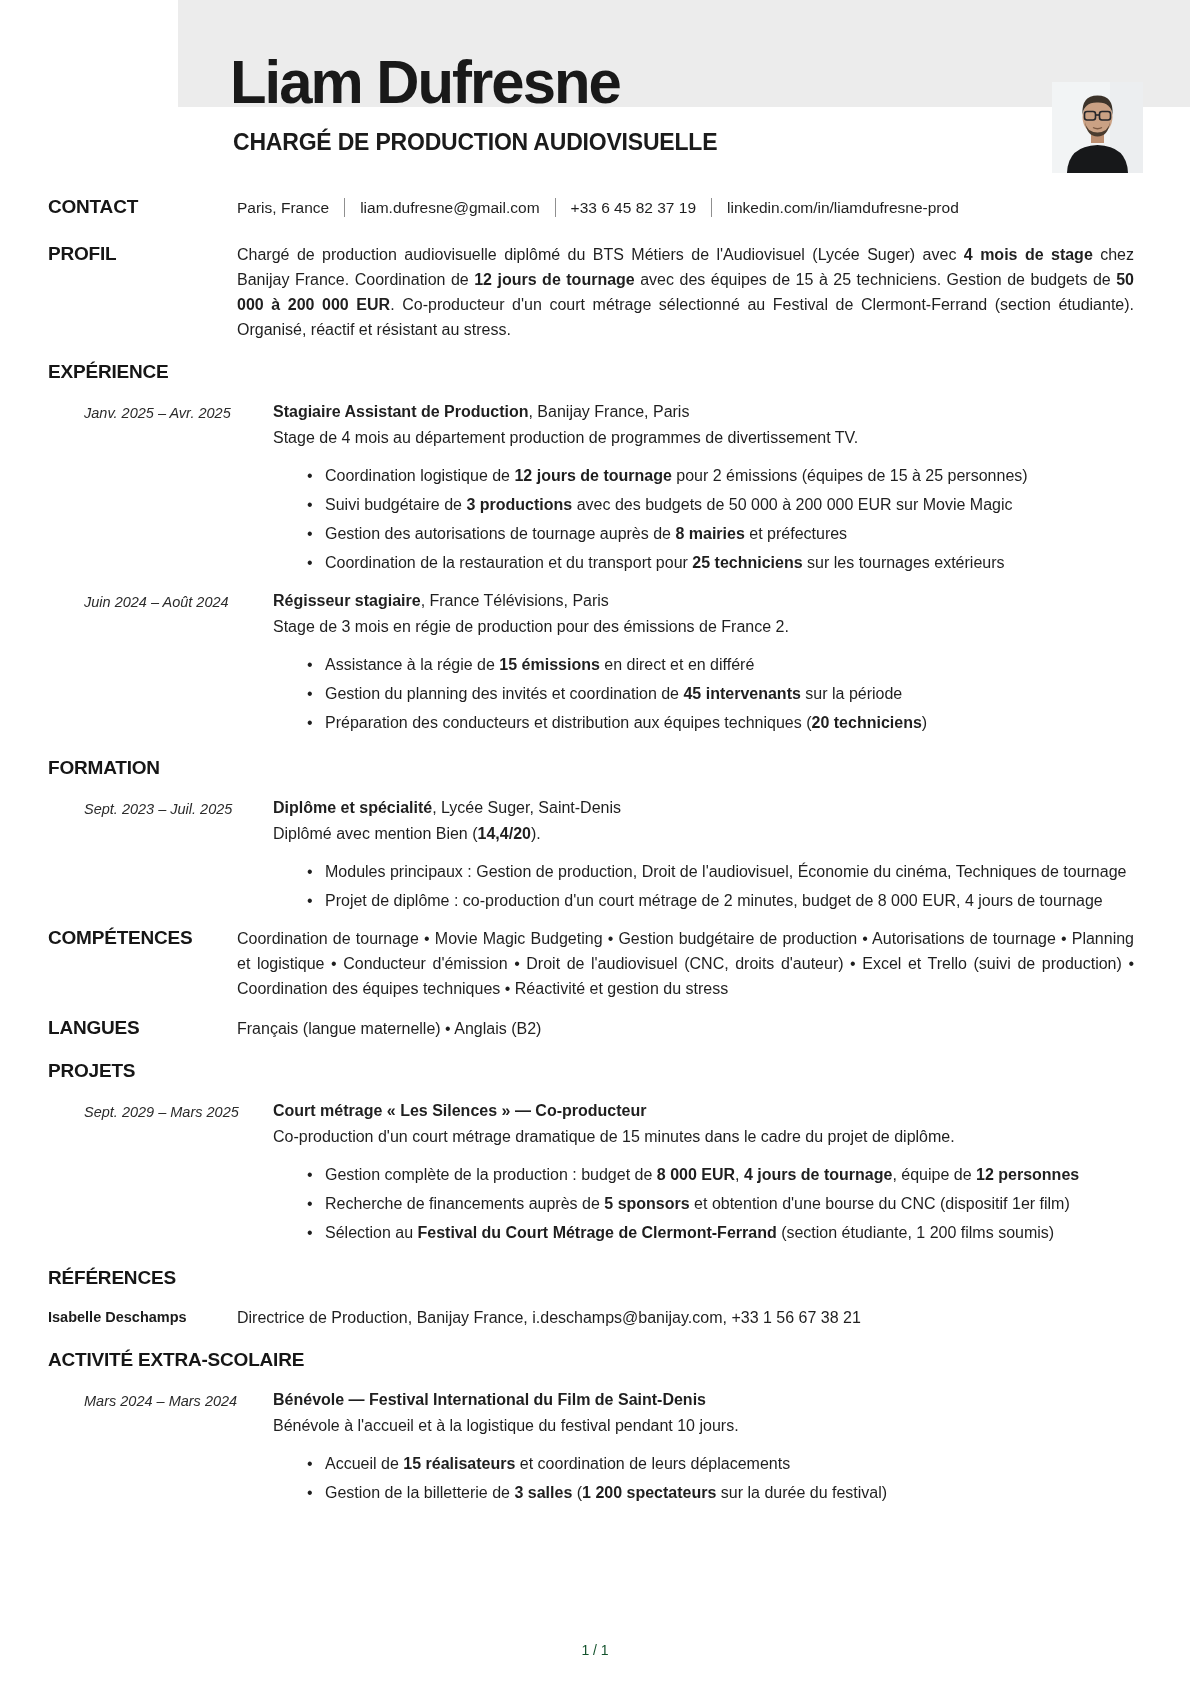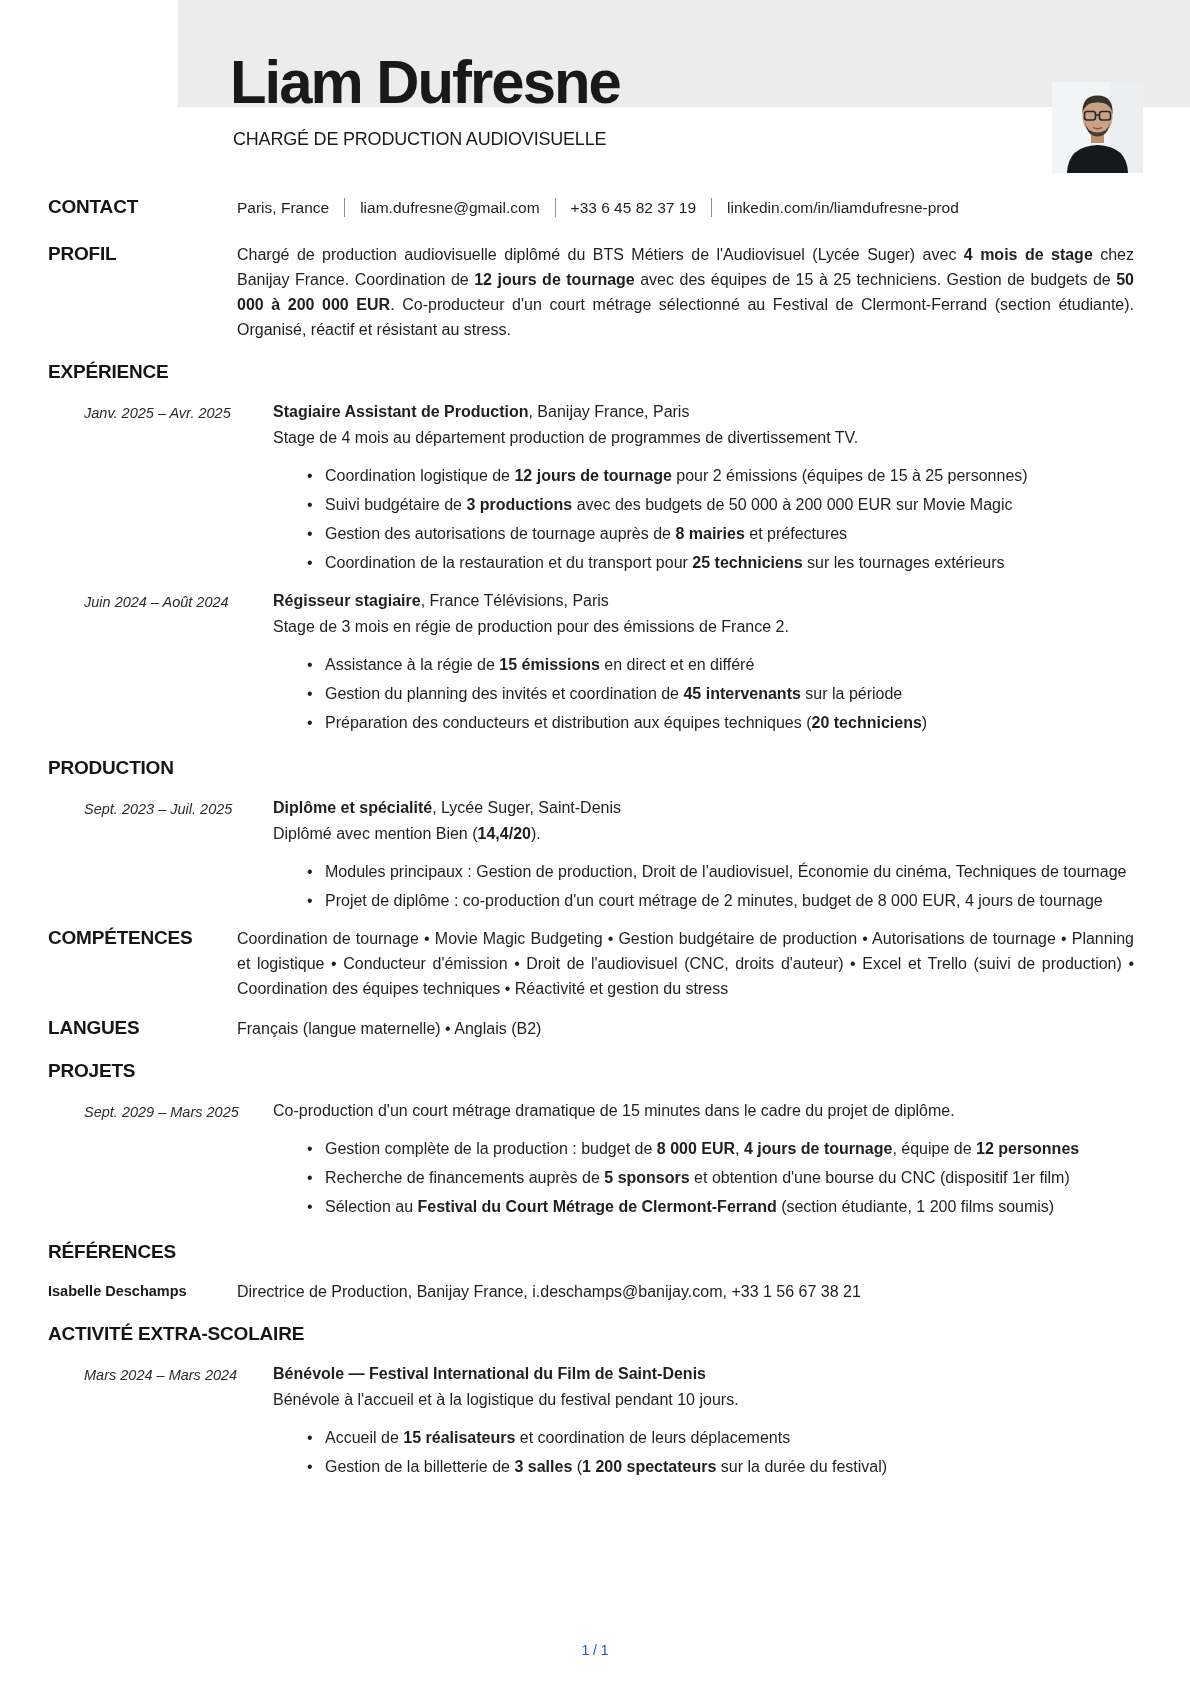--- a/index.html
+++ b/index.html
@@ -10,21 +10,21 @@
   }
   
   .band { position:absolute; left:178px; right:0; top:0; height:107px; background:#ececec; }
   .name {
     position:absolute; left:230px; top:52px; line-height:1;
     font-size:61px; font-weight:700; letter-spacing:-2px; color:#191919;
     transform:scaleX(0.98); transform-origin:0 0; white-space:nowrap;
   }
   .subtitle {
     position:absolute; left:233px; top:129px;
-    font-size:18px; font-weight:400; letter-spacing:-0.2px; color:#1b1b1b; white-space:nowrap;
+    font-size:23px; font-weight:700; letter-spacing:-0.2px; color:#1b1b1b; white-space:nowrap;
   }
   .photo { position:absolute; left:1052px; top:82px; width:91px; height:91px; overflow:hidden; }
   .photo svg { display:block; }
 
   
   .content { position:absolute; top:195px; left:48px; width:1086px; }
   .row { display:flex; align-items:flex-start; }
   .col-label { flex:0 0 189px; }
   .col-content { flex:0 0 897px; max-width:897px; }
   .sec-label {
@@ -54,21 +54,21 @@
     position:relative; padding-left:52px; margin-bottom:2px;
     font-size:16px; line-height:27px; text-align:justify;
   }
   .bullets li::before { content:"•"; position:absolute; left:34px; top:0; color:#1f1f1f; }
 
   
   .ref-name { font-size:14.5px; font-weight:700; line-height:25px; color:#1b1b1b; }
   .ref-text { font-size:16px; line-height:25px; }
 
   
-  .footer { position:absolute; left:0; right:0; top:1642px; text-align:center; font-size:14px; color:#1d4ed8; }
+  .footer { position:absolute; left:0; right:0; top:1642px; text-align:center; font-size:14px; color:#14532d; }
 </style>
 </head>
 <body>
 
 <div class="page">
 
   <div class="band"></div>
 
   <div class="name">Liam Dufresne</div>
   <div class="subtitle">CHARGÉ DE PRODUCTION AUDIOVISUELLE</div>
@@ -144,21 +144,21 @@
         <div class="entry-desc rich"><span>Stage de 3 mois en régie de production pour des émissions de France 2.</span></div>
         <ul class="bullets">
           <li><span>Assistance à la régie de </span><b>15 émissions</b><span> en direct et en différé</span></li>
           <li><span>Gestion du planning des invités et coordination de </span><b>45 intervenants</b><span> sur la période</span></li>
           <li><span>Préparation des conducteurs et distribution aux équipes techniques (</span><b>20 techniciens</b><span>)</span></li>
         </ul>
       </div>
     </section>
 
     <div class="heading-row">
-      <div class="sec-label">PRODUCTION</div>
+      <div class="sec-label">FORMATION</div>
     </div>
 
     <section class="row entry">
       <div class="col-label">
           <div class="date">Sept. 2023 – Juil. 2025</div>
         </div>
       <div class="col-content">
         <div class="entry-title"><b>Diplôme et spécialité</b><span>, Lycée Suger, Saint-Denis</span></div>
         <div class="entry-desc rich"><span>Diplômé avec mention Bien (</span><b>14,4/20</b><span>).</span></div>
         <ul class="bullets">
@@ -184,20 +184,21 @@
 
     <div class="heading-row">
       <div class="sec-label">PROJETS</div>
     </div>
 
     <section class="row entry">
       <div class="col-label">
           <div class="date">Sept. 2029 – Mars 2025</div>
         </div>
       <div class="col-content">
+        <div class="entry-title"><b>Court métrage « Les Silences » — Co-producteur</b><span></span></div>
         <div class="entry-desc rich"><span>Co-production d'un court métrage dramatique de 15 minutes dans le cadre du projet de diplôme.</span></div>
         <ul class="bullets">
           <li><span>Gestion complète de la production : budget de </span><b>8 000 EUR</b><span>, </span><b>4 jours de tournage</b><span>, équipe de </span><b>12 personnes</b></li>
           <li><span>Recherche de financements auprès de </span><b>5 sponsors</b><span> et obtention d'une bourse du CNC (dispositif 1er film)</span></li>
           <li><span>Sélection au </span><b>Festival du Court Métrage de Clermont-Ferrand</b><span> (section étudiante, 1 200 films soumis)</span></li>
         </ul>
       </div>
     </section>
 
     <div class="heading-row">

